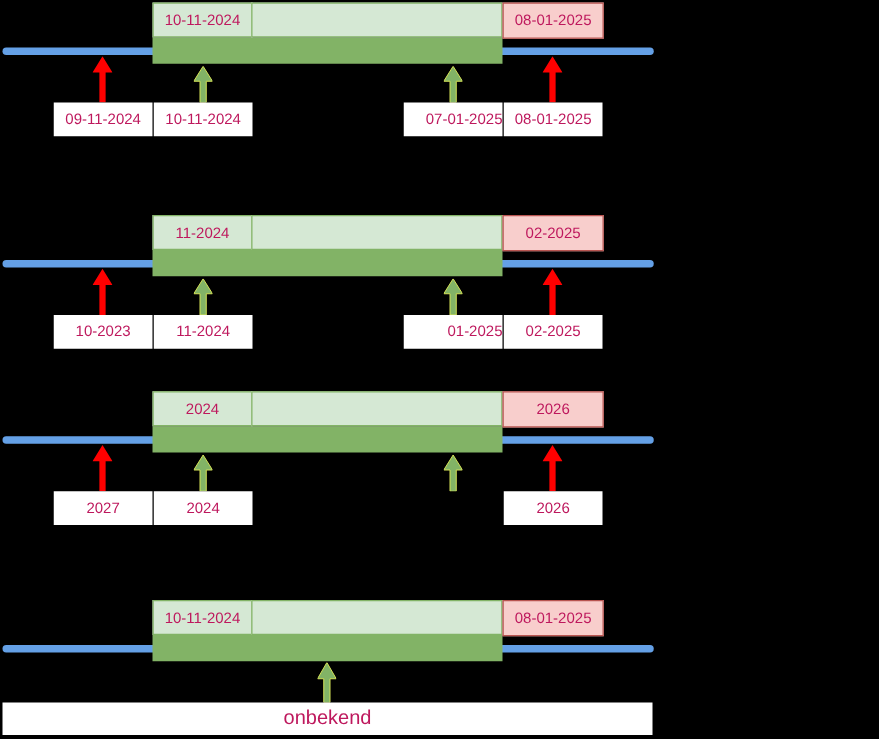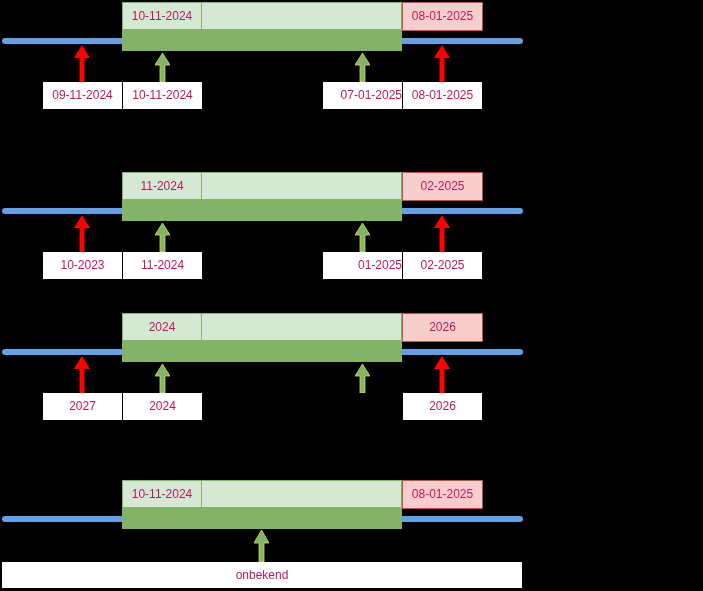--- a/index.html
+++ b/index.html
@@ -31,21 +31,21 @@
   .a-green-mid { left:254px; top:50px; }
   .lbl {
     position:absolute; top:80px; height:27px; line-height:27px;
     background:#fff; text-align:center; font-size:12px; z-index:2;
   }
   .lblA { left:43px;  width:79px; }
   .lblB { left:123px; width:79px; }
   .lblC { left:323px; width:79px;text-align:right; }
   .lblD { left:403px; width:79px; }
   .lbl-wide { left:2px; top:82px; width:520px; height:26px; line-height:26px;
-    position:absolute; background:#fff; text-align:center; font-size:12px; z-index:2; }
+    position:absolute; background:#fff; text-align:center; font-size:16px; z-index:2; }
 </style>
 </head>
 <body>
 
 <div id="canvas">
 
   <div class="row" style="top:2px">
     <div class="hline"></div>
     <div class="bar"></div>
     <div class="tbox g1">10-11-2024</div>

